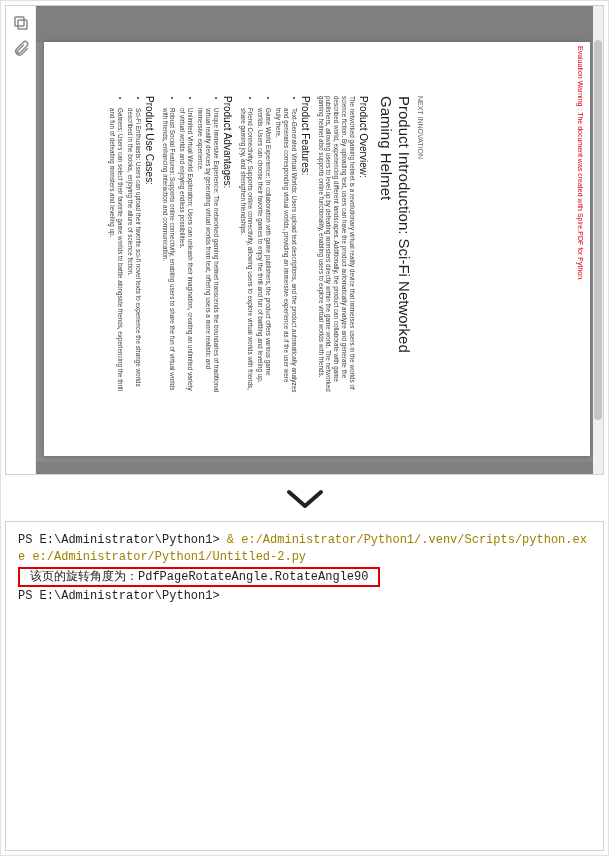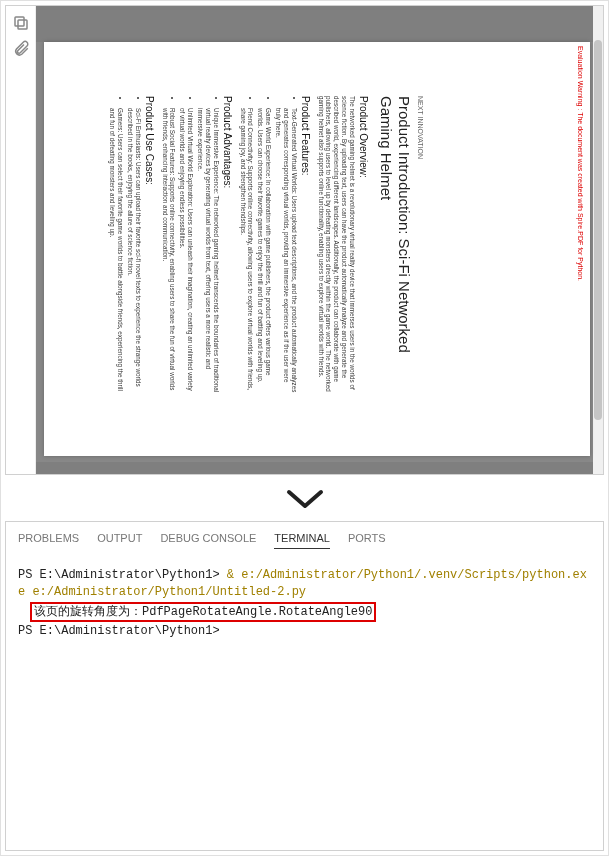--- a/index.html
+++ b/index.html
@@ -162,22 +162,22 @@
     font-size: 12px;
     color: #222;
     line-height: 1.4;
     white-space: pre-wrap;
     word-break: break-all;
   }
   .term-body .cmd  { color: #a08000; }
   .highlight-box {
     display: inline-block;
     border: 2px solid #d00;
-    padding: 0 2px;
-    margin: 1px 12px;
+    padding: 0 10px;
+    margin: 1px 0;
   }
 </style>
 </head>
 <body>
 
 <div class="frame">
 
   <div class="pdf-pane">
     <div class="pdf-toolbar">
       <span class="tb-icon">
@@ -235,26 +235,19 @@
     </div>
   </div>
 
   <div class="arrow-down">
     <svg viewBox="0 0 40 24" width="40" height="24" fill="none" stroke="#222" stroke-width="4" stroke-linecap="round" stroke-linejoin="round">
         <polyline points="4,6 20,20 36,6"></polyline>
       </svg>
   </div>
 
   <div class="term-pane">
-    <div class="tabs">
-      <div class="tab">PROBLEMS</div>
-      <div class="tab">OUTPUT</div>
-      <div class="tab">DEBUG CONSOLE</div>
-      <div class="tab active">TERMINAL</div>
-      <div class="tab">PORTS</div>
-    </div>
 
     <div class="term-body"><span>PS E:\Administrator\Python1&gt; </span><span class="cmd">&amp; e:/Administrator/Python1/.venv/Scripts/python.exe e:/Administrator/Python1/Untitled-2.py</span>
 <span class="highlight-box">该页的旋转角度为：PdfPageRotateAngle.RotateAngle90</span>
 <span>PS E:\Administrator\Python1&gt; </span></div>
   </div>
 
 </div>
 
 </body></html>

